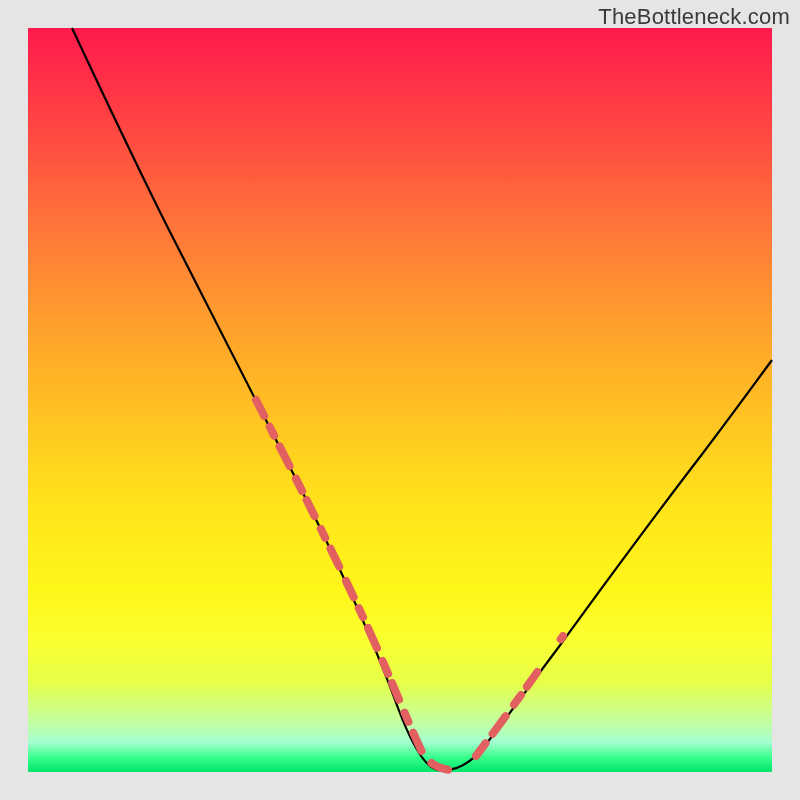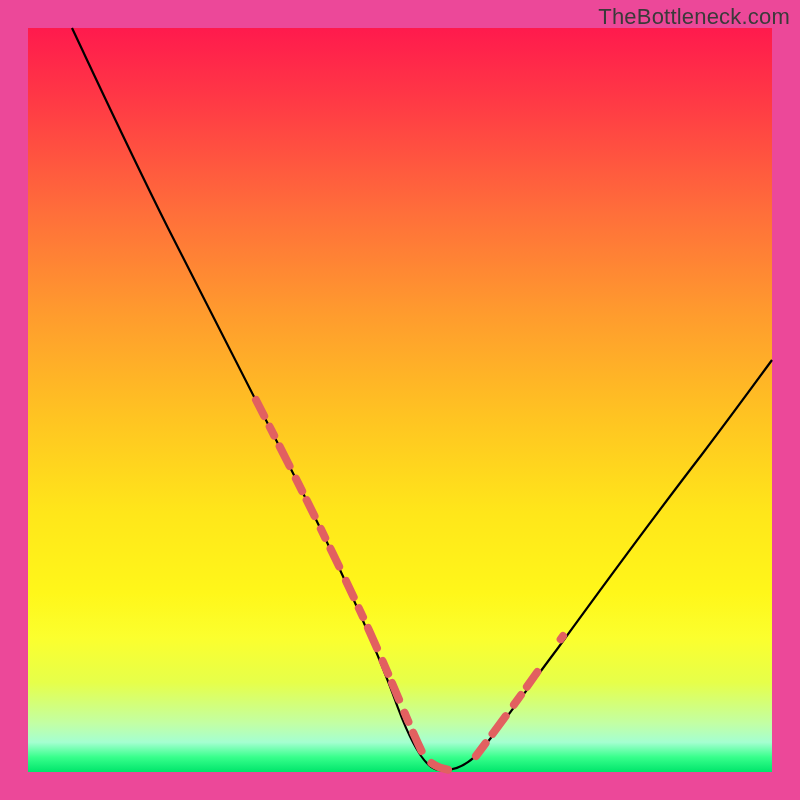--- a/index.html
+++ b/index.html
@@ -8,21 +8,21 @@
     width: 800px;
     height: 800px;
     overflow: hidden;
     background: #000;
     font-family: Arial, Helvetica, sans-serif;
   }
   .frame {
     position: relative;
     width: 800px;
     height: 800px;
-    background: #ec4899;
+    background: #e5e5e5;
   }
   .plot-area {
     position: absolute;
     left: 28px;
     top: 28px;
     width: 744px;
     height: 744px;
     background: linear-gradient(
       to bottom,
       #ff1a4d 0%,

